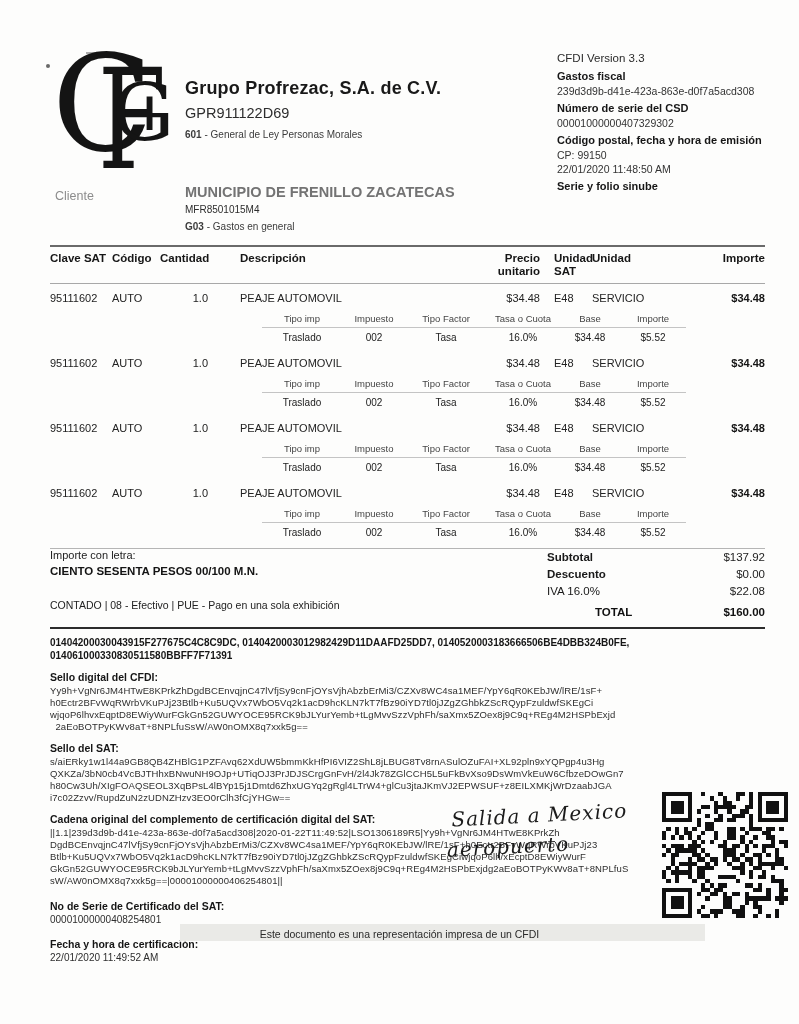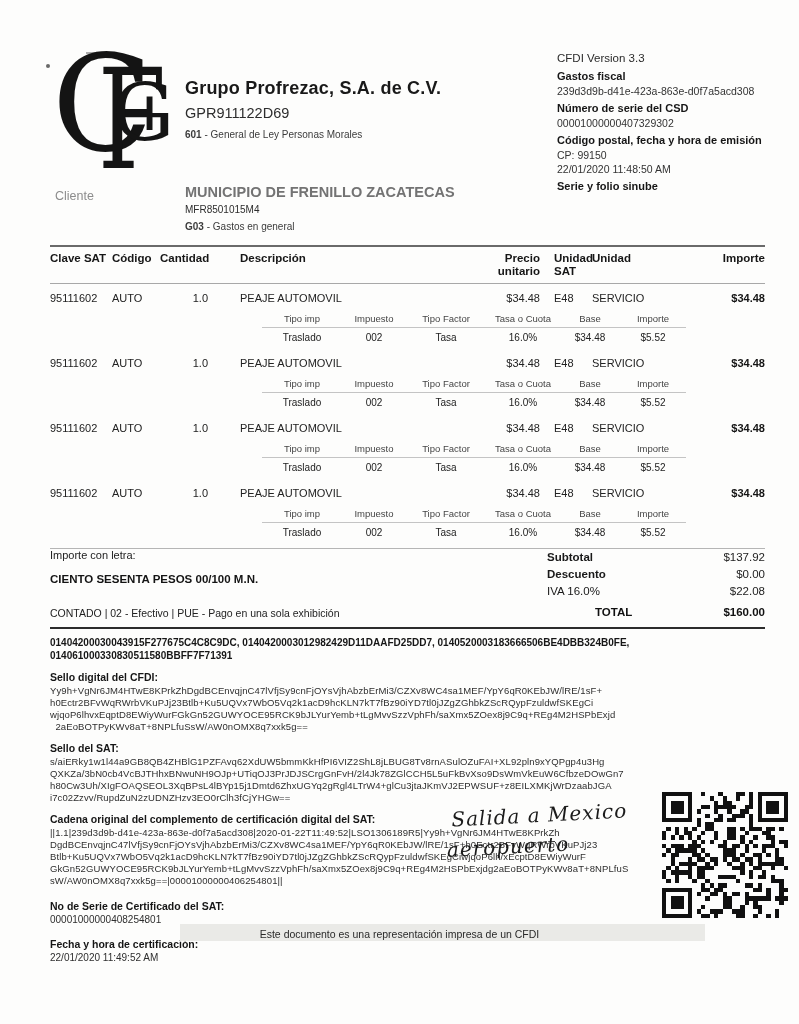--- a/index.html
+++ b/index.html
@@ -54,21 +54,21 @@
 
   .tax-table { margin:6px 0 4px 212px; width:424px; }
   .tax-grid { display:grid; grid-template-columns:80px 64px 80px 74px 60px 66px; }
   .tax-h { font-size:9.5px; color:#454545; text-align:center; padding:2px 4px 3px; border-bottom:1px solid #c4c4c4; }
   .tax-v { font-size:10px; color:#222; text-align:center; padding:4px 4px 2px; }
 
   
   .totals-sec { border-top:1px solid #b5b5b5; margin-top:8px; padding-top:0; display:flex; }
   .letras { flex:1; }
   .letras-label { font-size:11px; color:#222; }
-  .letras-value { font-size:11.5px; font-weight:bold; color:#141414; margin-top:12px; }
+  .letras-value { font-size:11.5px; font-weight:bold; color:#141414; margin-top:4px; }
   .payment { font-size:10.5px; color:#222; margin-top:22px; }
   .totals-box { width:218px; }
   .t-row { display:flex; justify-content:space-between; font-size:11.5px; line-height:17px; color:#222; }
   .t-row .t-lbl { font-weight:bold; color:#191919; }
   .t-row.plain .t-lbl { font-weight:normal; }
   .t-row.grand { margin-top:4px; }
   .t-row.grand .t-lbl, .t-row.grand .t-val { font-weight:bold; color:#111;margin-left:48px; }
 
   .thick-sep { border-bottom:2px solid #2c2c2c; margin-top:6px; }
 
@@ -273,21 +273,21 @@
         <div class="tax-v">$5.52</div>
       </div>
     </div>
   </div>
 </div>
 
     <div class="totals-sec">
       <div class="letras">
         <div class="letras-label">Importe con letra:</div>
         <div class="letras-value">CIENTO SESENTA PESOS 00/100 M.N.</div>
-        <div class="payment">CONTADO  |  02 - Efectivo  |  PUE - Pago en una sola exhibición</div>
+        <div class="payment">CONTADO  |  08 - Efectivo  |  PUE - Pago en una sola exhibición</div>
       </div>
       <div class="totals-box">
         <div class="t-row">
           <span class="t-lbl">Subtotal</span>
           <span class="t-val">$137.92</span>
         </div>
         <div class="t-row">
           <span class="t-lbl">Descuento</span>
           <span class="t-val">$0.00</span>
         </div>

